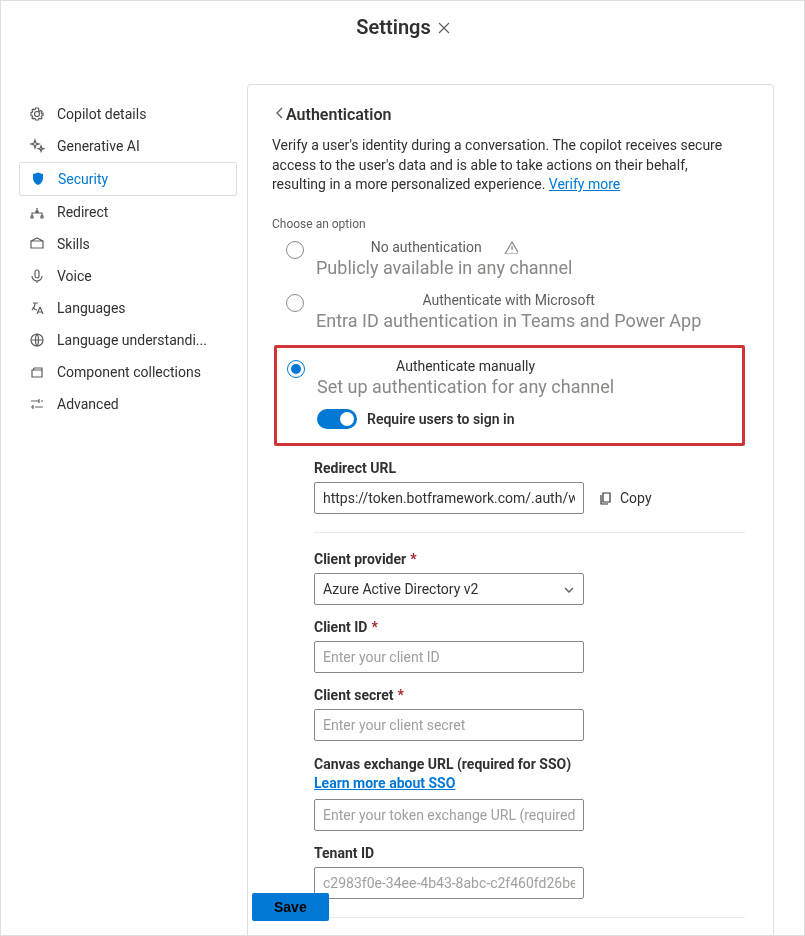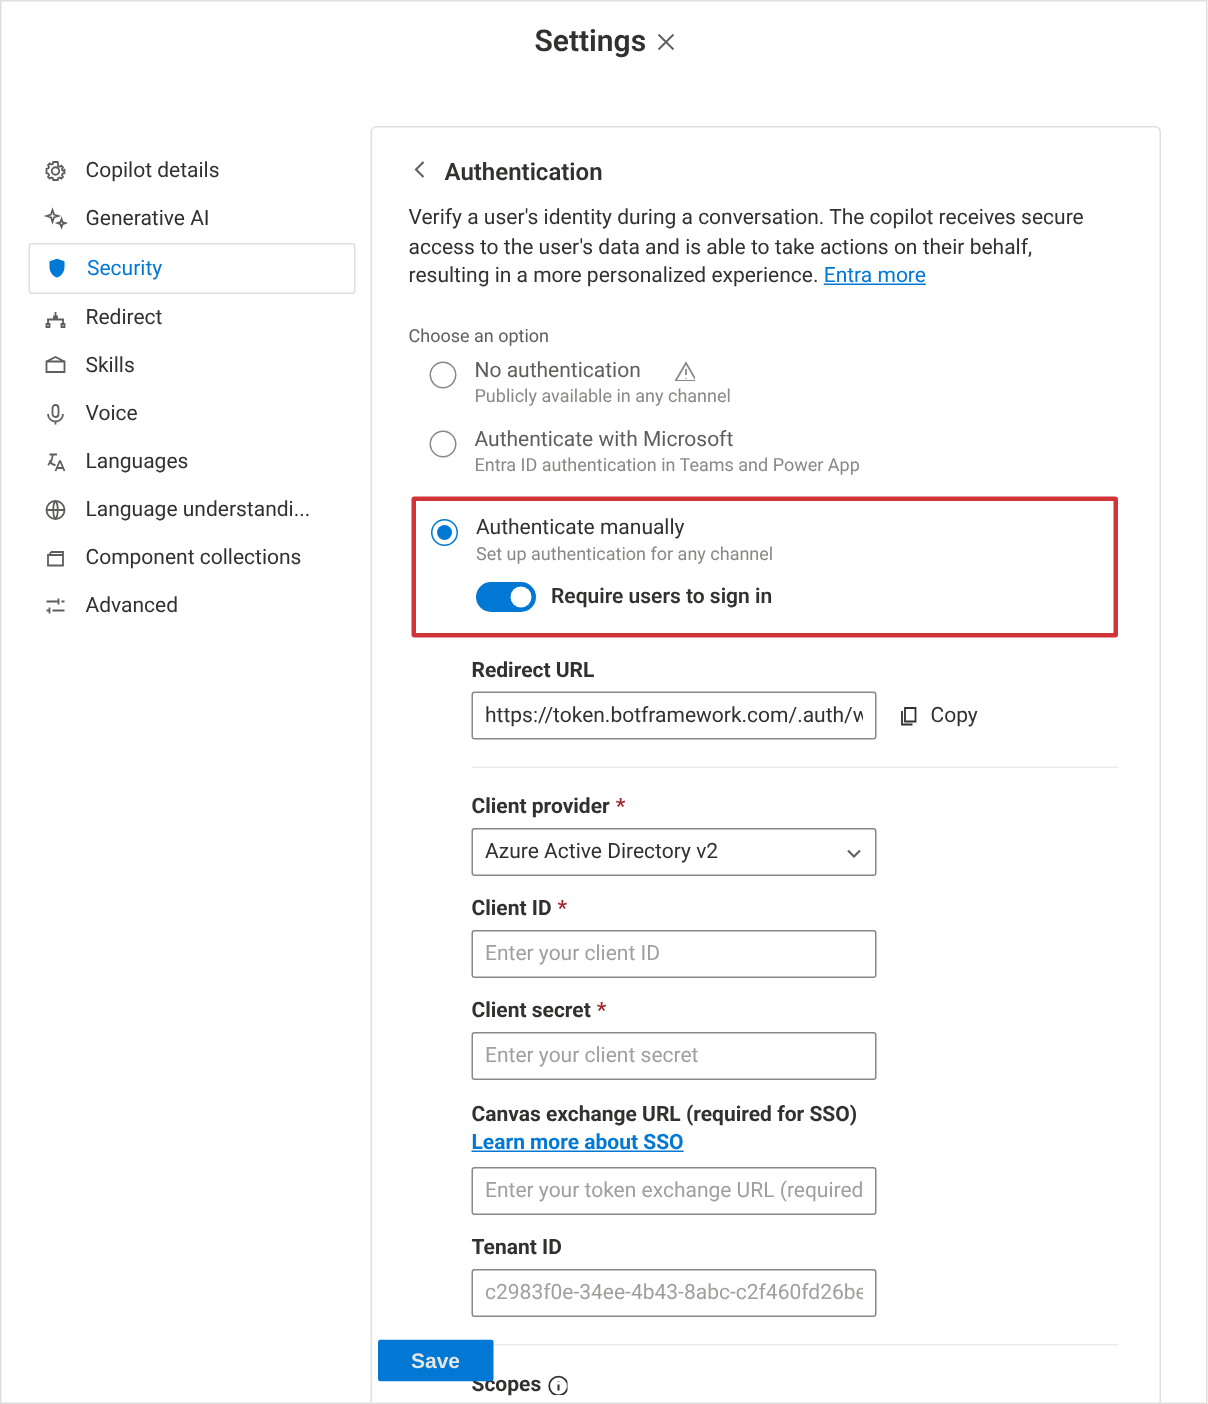--- a/index.html
+++ b/index.html
@@ -82,21 +82,20 @@
     flex: 1;
     border: 1px solid var(--border);
     border-radius: 4px;
     padding: 20px 28px 18px 24px;
     overflow-y: auto;
     min-width: 0;
   }
   .page-title-row {
     display:flex;
     align-items:flex-start;
-    gap: 10px;
     margin-bottom: 12px;
   }
   .back-chevron {
     color: #605e5c;
     cursor:pointer;
     display:flex; align-items:center;
   }
   .page-title {
     font-size: 16px;
     font-weight: 600;
@@ -130,24 +129,24 @@
     background:#fff;
   }
   .radio.checked { border-color: var(--primary); }
   .radio.checked::after {
     content:""; width:10px; height:10px; border-radius:50%; background: var(--primary);
   }
   .radio-texts { display:flex; flex-direction:column; }
   .radio-title {
     font-size: 14px;
     color: #605e5c;
-    display:flex; align-items:center; gap:22px;
+    display:flex; align-items:center; gap:22px;justify-content:center;
   }
   .radio-sub {
-    font-size: 12px;
+    font-size: 18px;
     color: #8a8886;
     margin-top: 2px;
   }
   .option-checked .radio-title { color: #323130; }
 
   .highlight-box {
     border: 3px solid #d13438;
     padding: 10px 14px 14px 10px;
     margin: 0 0 14px -12px;
     border-radius: 2px;
@@ -214,21 +213,21 @@
   .info-icon { width:14px; height:14px; display:inline-flex; }
 
   
   .footer {
     position: absolute;
     left: 251px;
     bottom: 14px;
   }
   .save-btn {
     background: var(--primary);
-    color: #e5e5e5;
+    color: #000000;
     border: none;
     padding: 6px 22px;
     font-size: 14px;
     font-weight: 600;
     border-radius: 2px;
     cursor: pointer;
   }
 
   svg { display:block; }
 </style>
@@ -390,21 +389,21 @@
     <div class="page-title-row">
       <span class="back-chevron">
         <svg width="14" height="14">
             <use href="#i-chevron-left"></use>
           </svg>
       </span>
       <span class="page-title">Authentication</span>
     </div>
 
     <div class="description">
-      <span>Verify a user's identity during a conversation. The copilot receives secure access to the user's data and is able to take actions on their behalf, resulting in a more personalized experience. </span><a class="inline-link">Entra more</a>
+      <span>Verify a user's identity during a conversation. The copilot receives secure access to the user's data and is able to take actions on their behalf, resulting in a more personalized experience. </span><a class="inline-link">Verify more</a>
     </div>
 
     <div class="section-label">Choose an option</div>
 
     <div class="radio-group">
 
       <div class="radio-option">
         <div class="radio"></div>
         <div class="radio-texts">
           <div class="radio-title">

